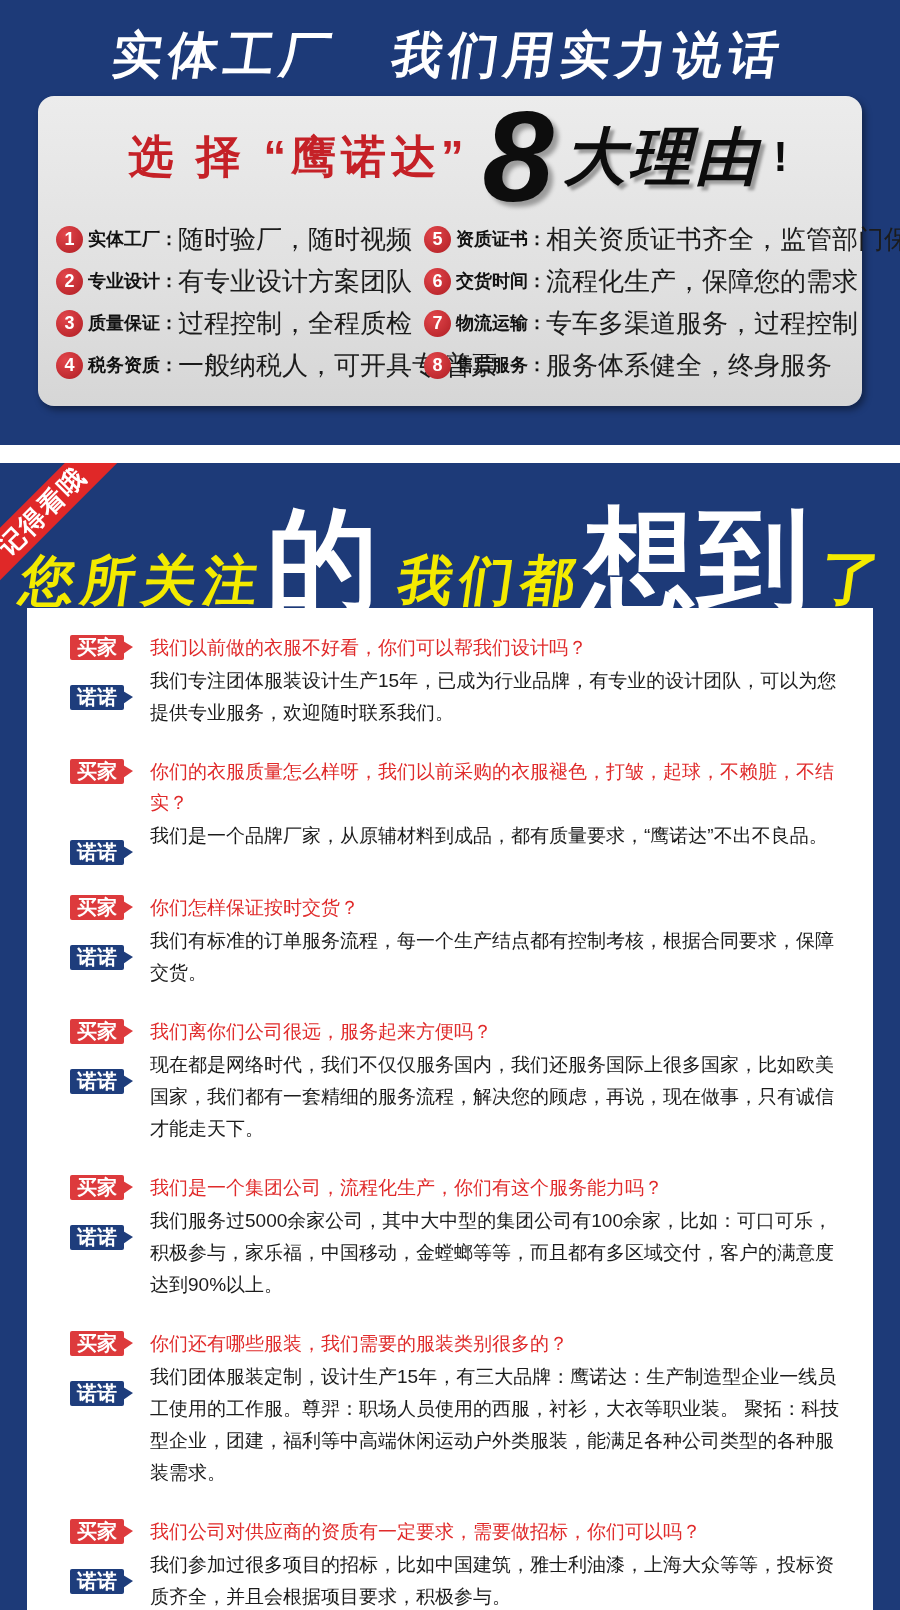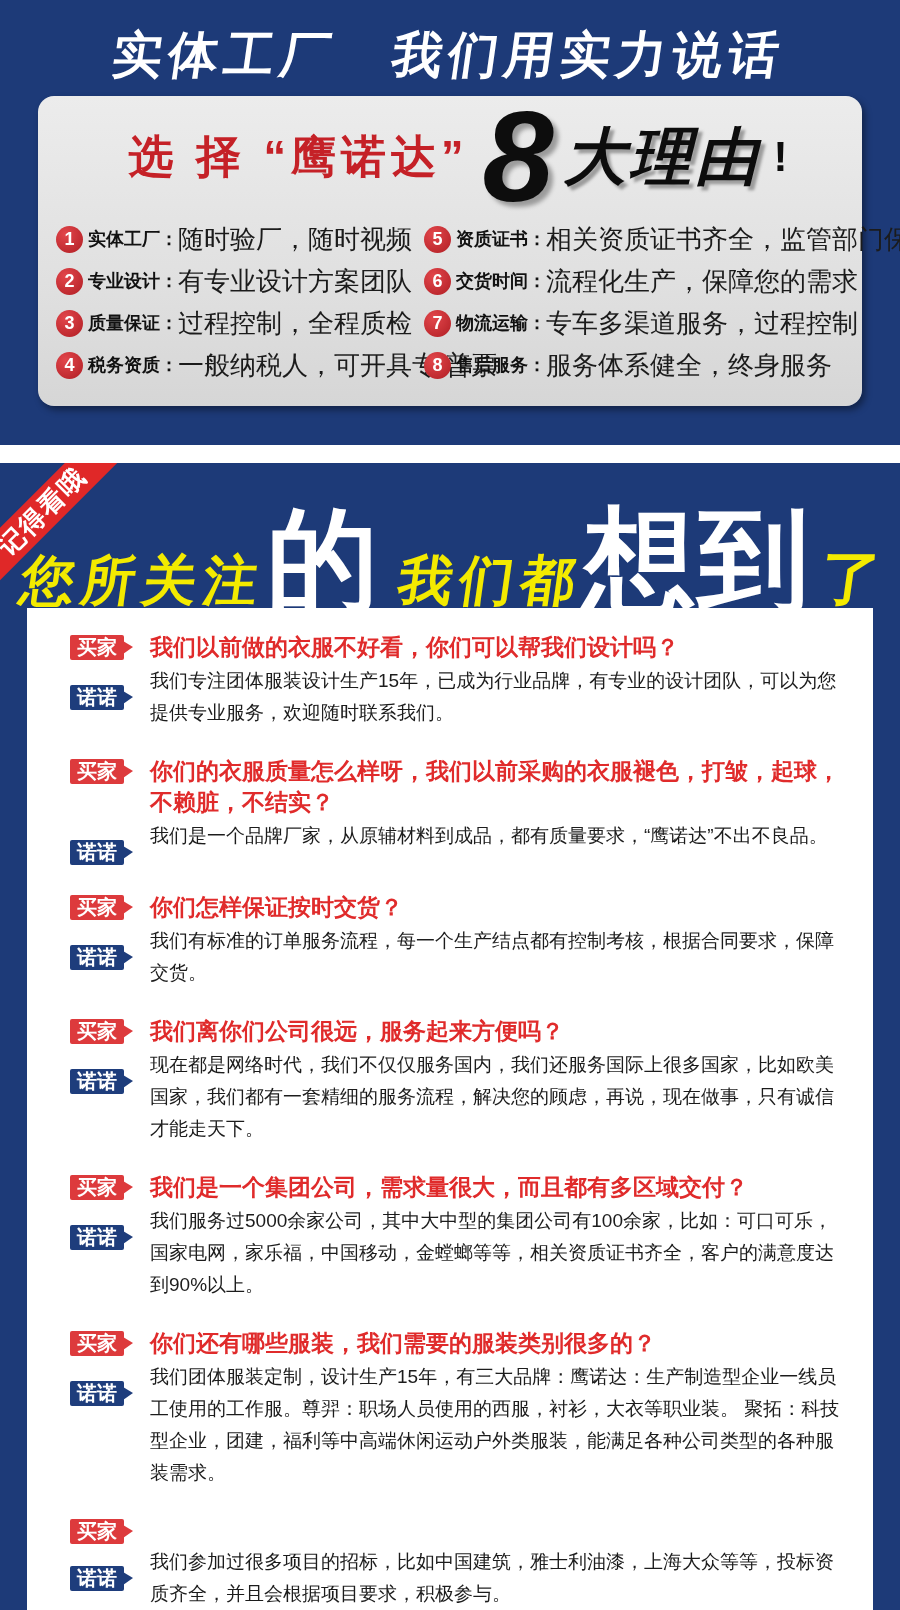--- a/index.html
+++ b/index.html
@@ -196,22 +196,22 @@
     position:absolute;
     right:-9px; top:6px;
     width:0; height:0;
     border-top:6px solid transparent;
     border-bottom:7px solid transparent;
   }
   .tag-buyer .tag-arrow { border-left:10px solid #dd3a3c; }
   .tag-seller .tag-arrow { border-left:10px solid #1e3d7c; }
   .q-text {
     color:#e02b2b;
-    font-weight:700;
-    font-size:23px;
+    font-weight:400;
+    font-size:19px;
     line-height:31px;
   }
   .a-text {
     color:#1c1c1c;
     font-size:19px;
     line-height:32px;
   }
   .q-row { margin-bottom:2px; }
 </style>
 </head>
@@ -358,28 +358,28 @@
           <span class="a-text">现在都是网络时代，我们不仅仅服务国内，我们还服务国际上很多国家，比如欧美国家，我们都有一套精细的服务流程，解决您的顾虑，再说，现在做事，只有诚信才能走天下。</span>
         </div>
       </div>
 
       <div class="qa">
         <div class="qa-row q-row">
           <span class="tag tag-buyer">
               <span>买家</span>
               <span class="tag-arrow"></span>
             </span>
-          <span class="q-text">我们是一个集团公司，需求量很大，而且都有多区域交付？</span>
-        </div>
-        <div class="qa-row a-row">
-          <span class="tag tag-seller">
-              <span>诺诺</span>
-              <span class="tag-arrow"></span>
-            </span>
-          <span class="a-text">我们服务过5000余家公司，其中大中型的集团公司有100余家，比如：可口可乐，国家电网，家乐福，中国移动，金螳螂等等，相关资质证书齐全，客户的满意度达到90%以上。</span>
+          <span class="q-text">我们是一个集团公司，流程化生产，你们有这个服务能力吗？</span>
+        </div>
+        <div class="qa-row a-row">
+          <span class="tag tag-seller">
+              <span>诺诺</span>
+              <span class="tag-arrow"></span>
+            </span>
+          <span class="a-text">我们服务过5000余家公司，其中大中型的集团公司有100余家，比如：可口可乐，积极参与，家乐福，中国移动，金螳螂等等，而且都有多区域交付，客户的满意度达到90%以上。</span>
         </div>
       </div>
 
       <div class="qa">
         <div class="qa-row q-row">
           <span class="tag tag-buyer">
               <span>买家</span>
               <span class="tag-arrow"></span>
             </span>
           <span class="q-text">你们还有哪些服装，我们需要的服装类别很多的？</span>
@@ -392,20 +392,21 @@
           <span class="a-text">我们团体服装定制，设计生产15年，有三大品牌：鹰诺达：生产制造型企业一线员工使用的工作服。尊羿：职场人员使用的西服，衬衫，大衣等职业装。 聚拓：科技型企业，团建，福利等中高端休闲运动户外类服装，能满足各种公司类型的各种服装需求。</span>
         </div>
       </div>
 
       <div class="qa">
         <div class="qa-row q-row">
           <span class="tag tag-buyer">
               <span>买家</span>
               <span class="tag-arrow"></span>
             </span>
+          <span class="q-text">我们公司对供应商的资质有一定要求，需要做招标，你们可以吗？</span>
         </div>
         <div class="qa-row a-row">
           <span class="tag tag-seller">
               <span>诺诺</span>
               <span class="tag-arrow"></span>
             </span>
           <span class="a-text">我们参加过很多项目的招标，比如中国建筑，雅士利油漆，上海大众等等，投标资质齐全，并且会根据项目要求，积极参与。</span>
         </div>
       </div>
 

